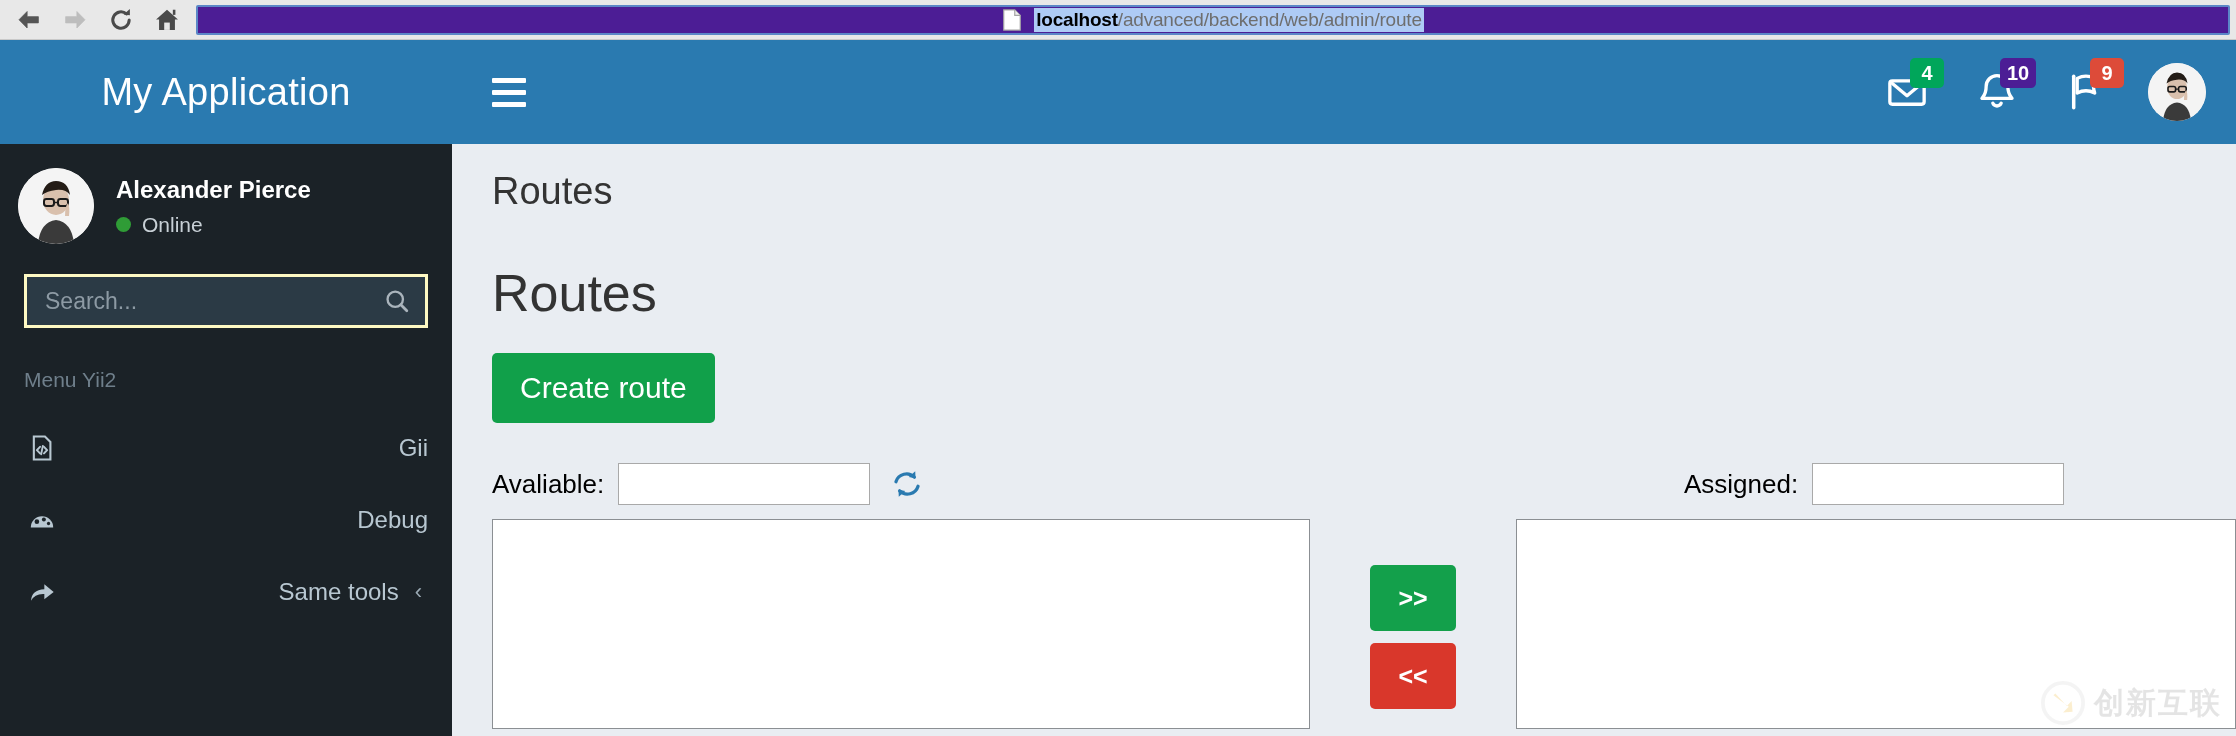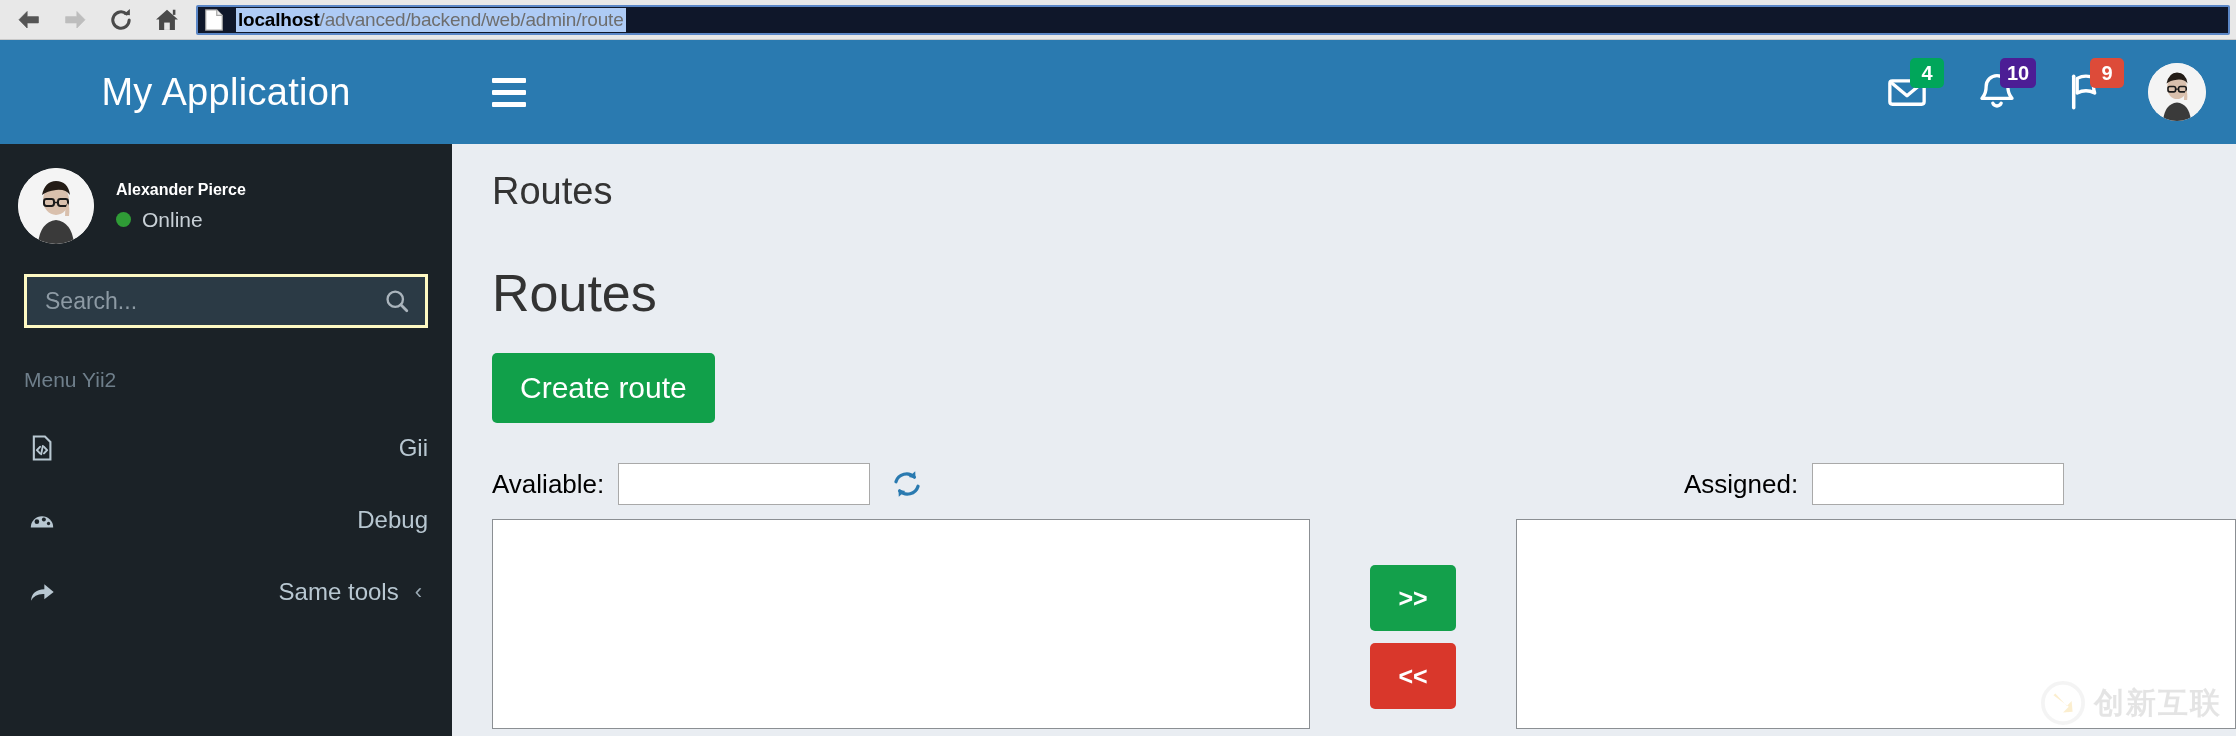--- a/index.html
+++ b/index.html
@@ -22,26 +22,27 @@
   }
   .nav-btn {
     width: 46px; height: 36px;
     display: flex; align-items: center; justify-content: center;
   }
   .nav-btn svg { display: block; }
   .url-wrap {
     flex: 1;
     height: 30px;
     margin-left: 6px;
-    background: #0f172a;
+    background: #4c1d95;
     border: 2px solid #5b87c7;
     border-radius: 2px;
     display: flex;
     align-items: center;
     padding: 0 6px;
+    justify-content: center;
   }
   .page-icon {
     width: 20px; height: 22px;
     margin-right: 12px;
     flex: 0 0 auto;
   }
   .url-text {
     font-size: 19px;
     letter-spacing: -0.2px;
     white-space: nowrap;
@@ -87,21 +88,21 @@
   }
   .avatar-lg {
     width: 76px; height: 76px;
     border-radius: 50%;
     background: #f2f2f2;
     overflow: hidden;
     flex: 0 0 auto;
   }
   .avatar-lg svg, .avatar-sm svg { display: block; }
   .user-meta { display: flex; flex-direction: column; gap: 9px; }
-  .user-name { color: #fff; font-size: 16px; font-weight: bold; }
+  .user-name { color: #fff; font-size: 24px; font-weight: bold; }
   .user-status {
     display: flex; align-items: center; gap: 11px;
     color: #c8d0d6; font-size: 21px;
   }
   .dot-online {
     width: 15px; height: 15px; border-radius: 50%;
     background: #2f9c36; display: inline-block;
   }
   .search-wrap {
     margin: 6px 24px 22px 24px;

